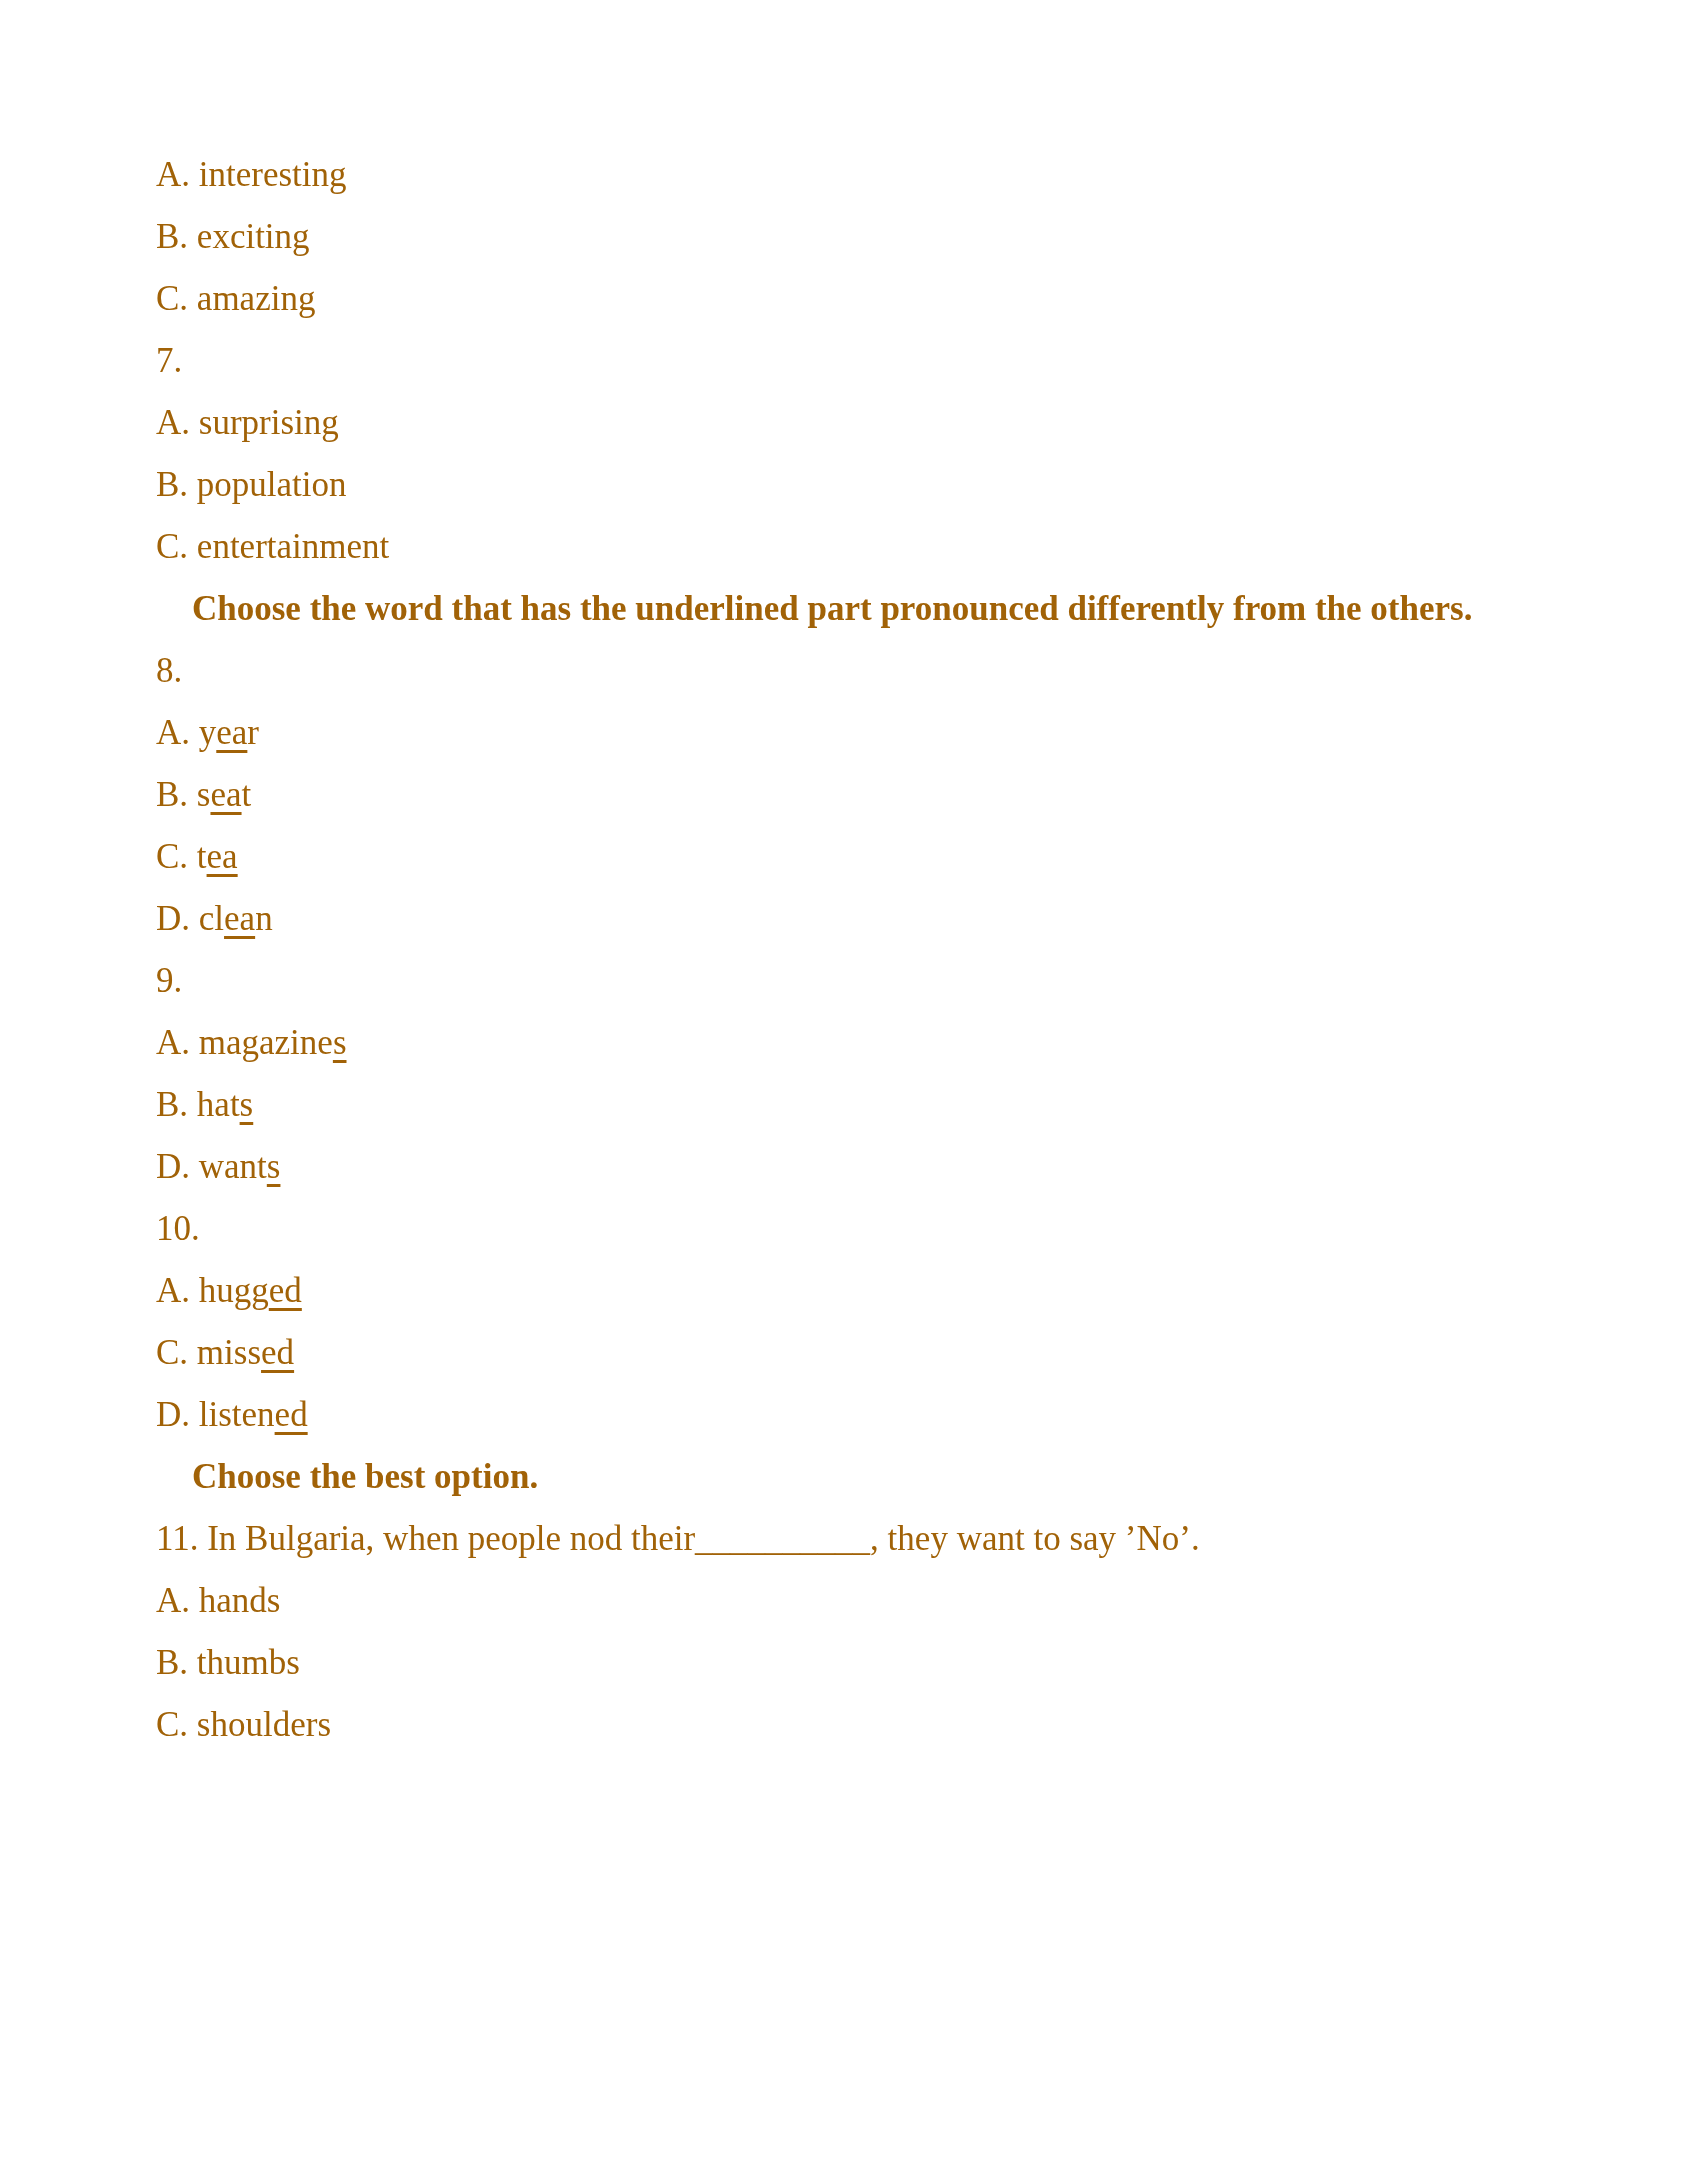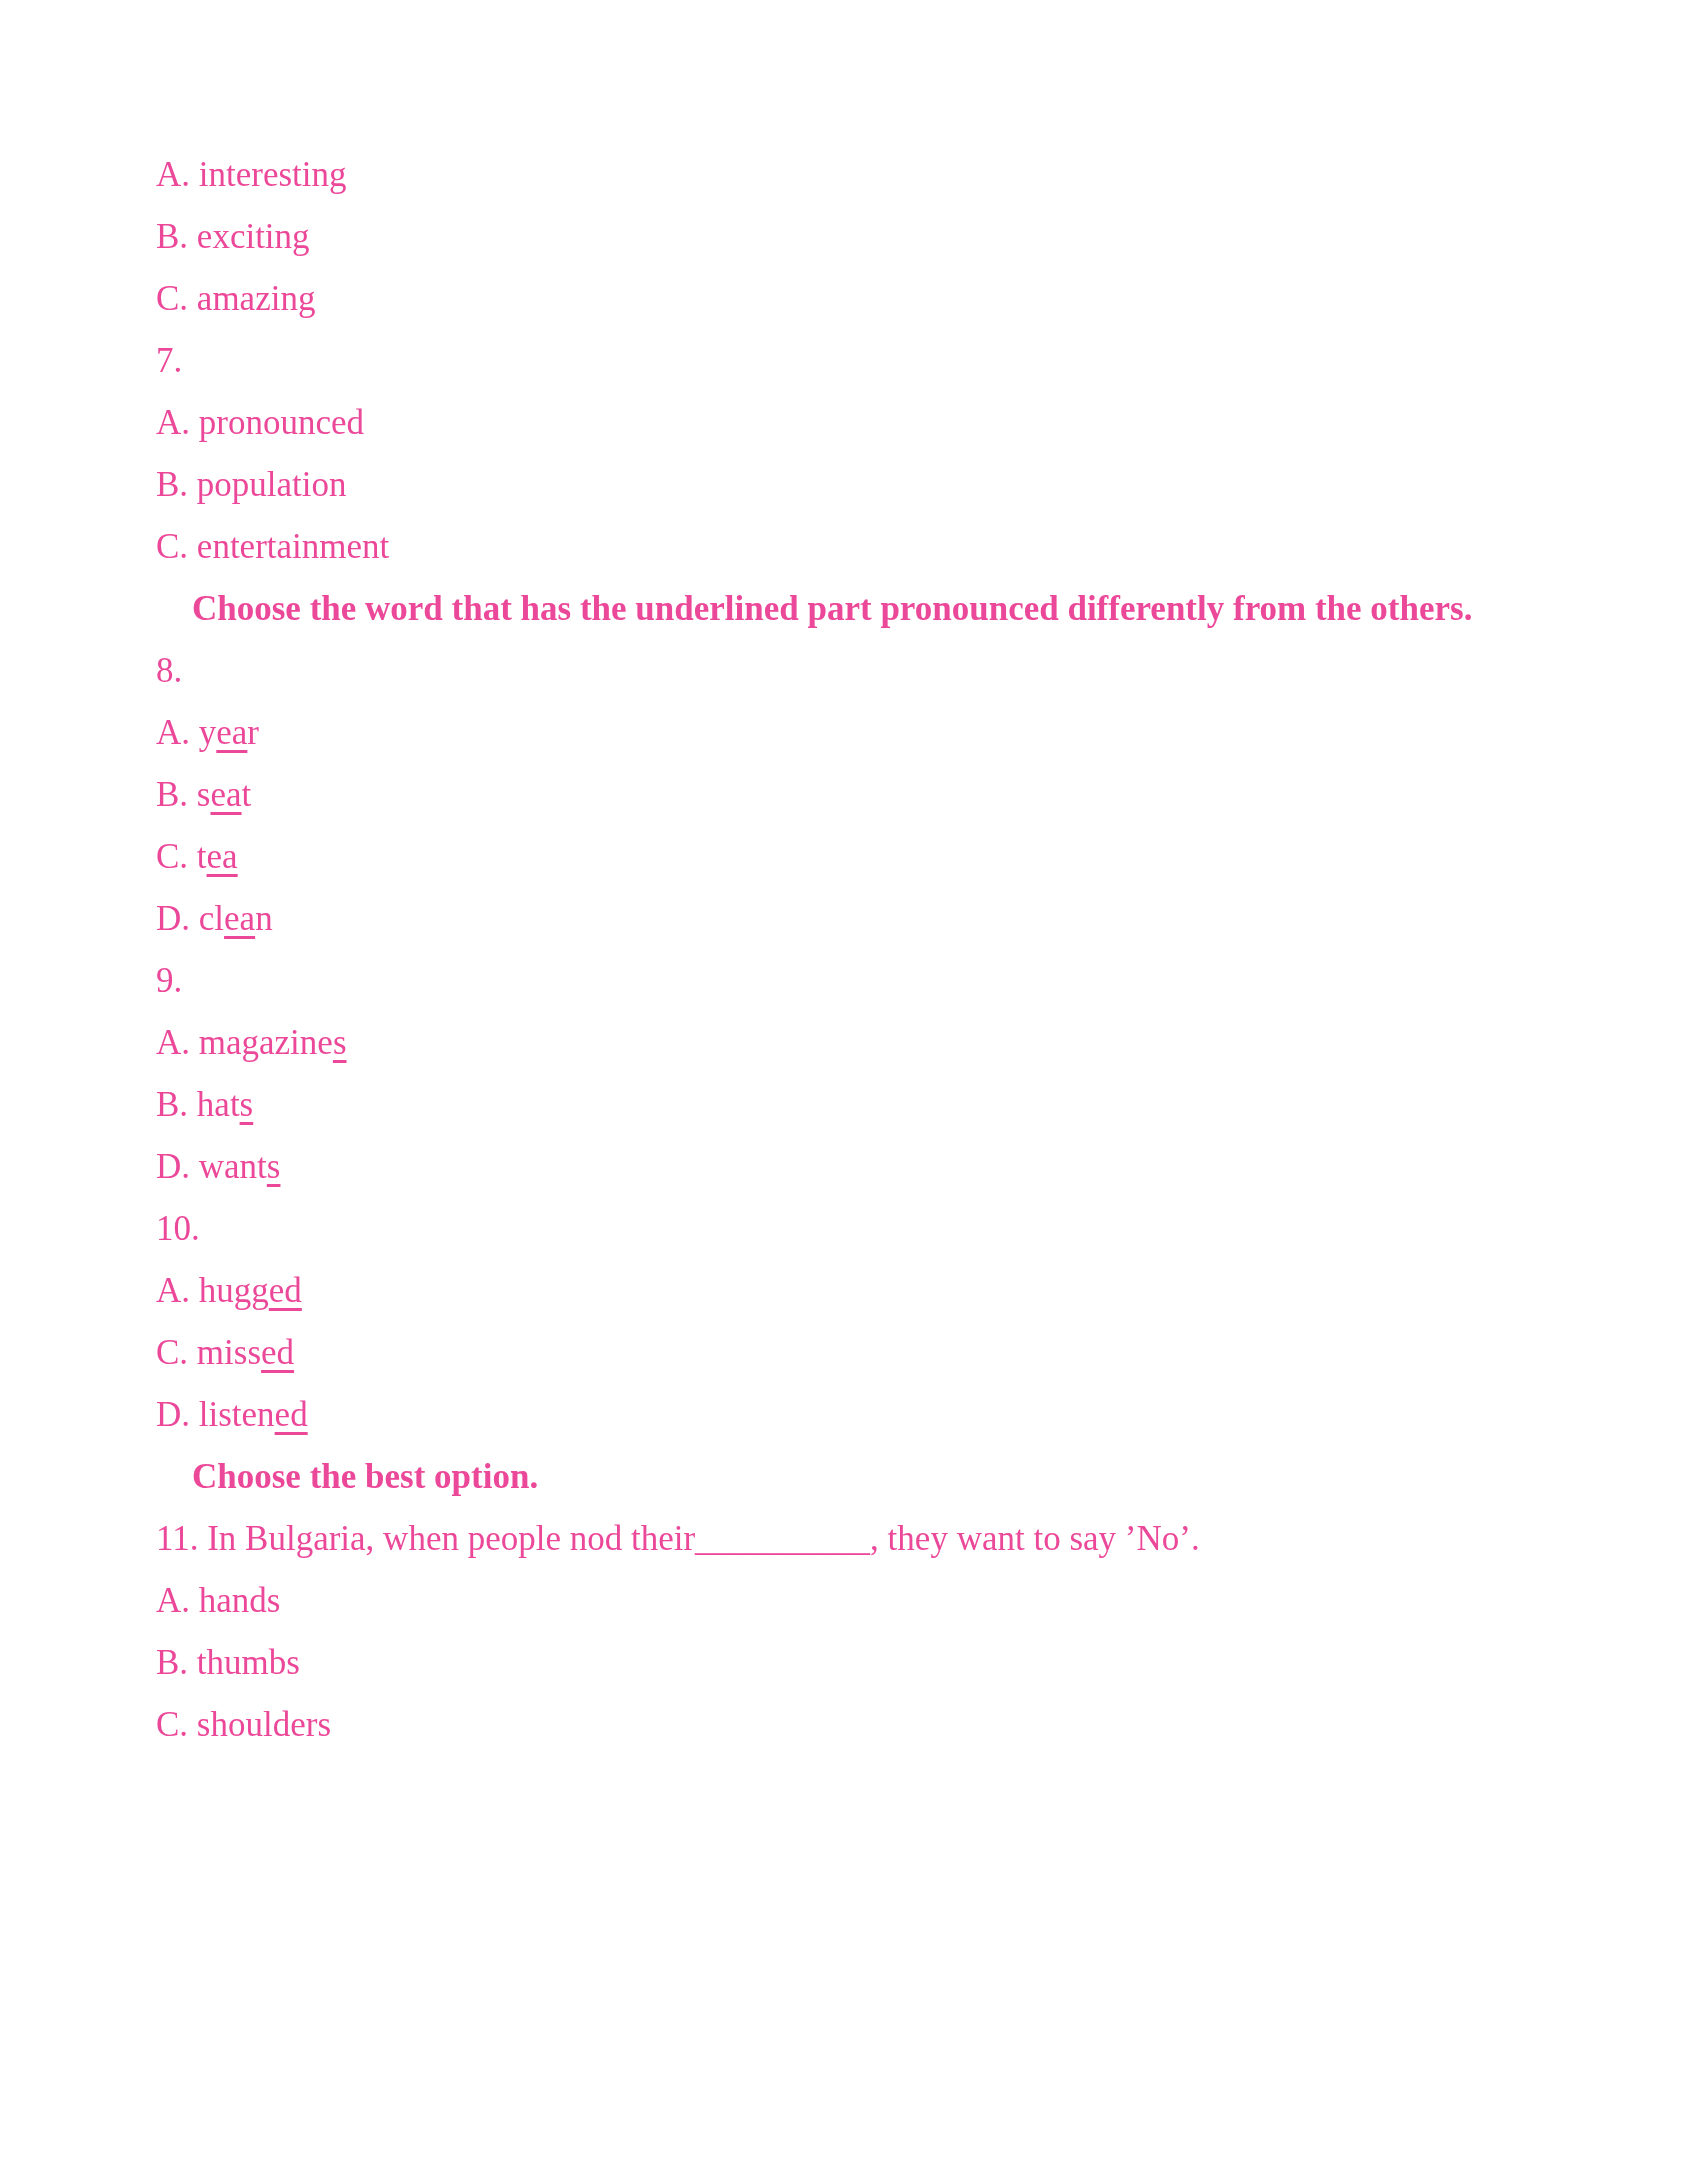--- a/index.html
+++ b/index.html
@@ -14,21 +14,21 @@
     background: #ffffff;
     box-sizing: border-box;
     padding: 144px 143px 0 156px;
     overflow: hidden;
   }
   .line {
     margin: 0;
     font-family: "Liberation Serif", "DejaVu Serif", serif;
     font-size: 35px;
     line-height: 62px;
-    color: #ec4899;
+    color: #a16207;
     white-space: pre-wrap;
   }
   .line.bold {
     font-weight: 700;
     margin-left: 36px;
   }
   .u {
     text-decoration-line: underline;
     text-decoration-thickness: 2.8px;
     text-underline-offset: 5.6px;
@@ -36,21 +36,21 @@
 </style>
 </head>
 <body style="background: rgb(255, 255, 255);">
 
 <div class="page">
   <div style="color: rgb(0, 0, 0);">
       <p class="line"><span>A. interesting</span></p>
       <p class="line"><span>B. exciting</span></p>
       <p class="line"><span>C. amazing</span></p>
       <p class="line"><span>7.</span></p>
-      <p class="line"><span>A. pronounced</span></p>
+      <p class="line"><span>A. surprising</span></p>
       <p class="line"><span>B. population</span></p>
       <p class="line"><span>C. entertainment</span></p>
       <p class="line bold"><span>Choose the word that has the underlined part pronounced differently from the others.</span></p>
       <p class="line"><span>8.</span></p>
       <p class="line"><span>A. y</span><span class="u">ea</span><span>r</span></p>
       <p class="line"><span>B. s</span><span class="u">ea</span><span>t</span></p>
       <p class="line"><span>C. t</span><span class="u">ea</span></p>
       <p class="line"><span>D. cl</span><span class="u">ea</span><span>n</span></p>
       <p class="line"><span>9.</span></p>
       <p class="line"><span>A. magazine</span><span class="u">s</span></p>

